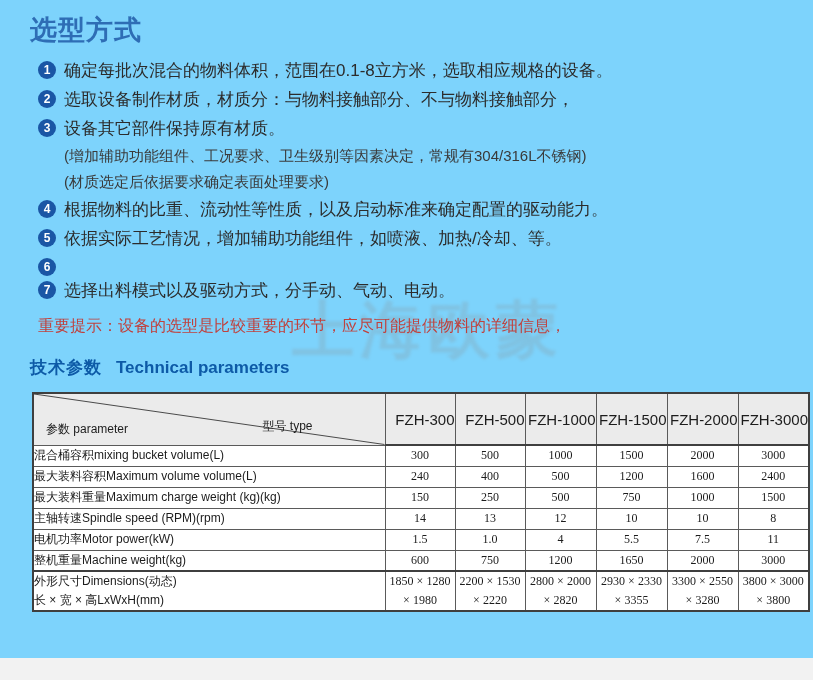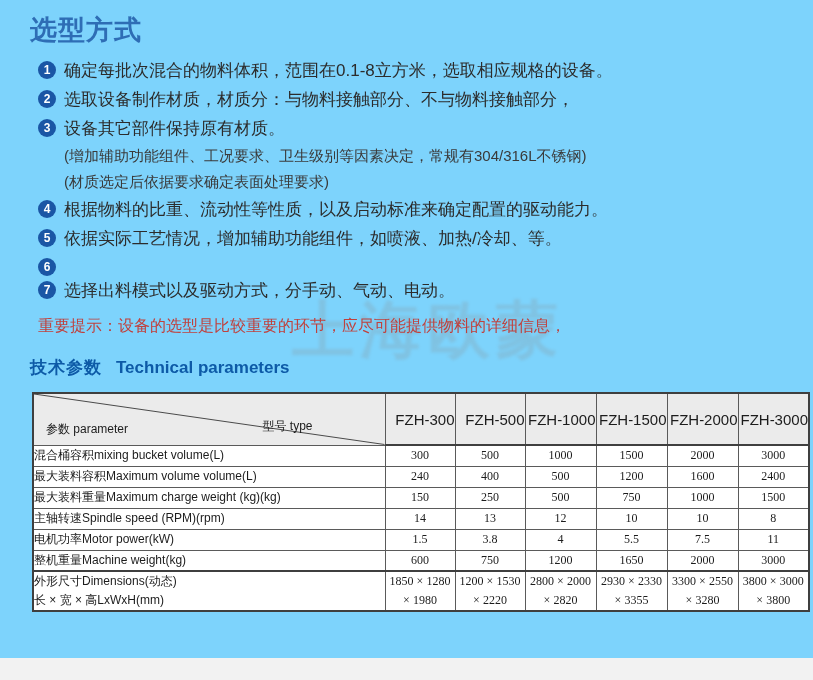--- a/index.html
+++ b/index.html
@@ -234,21 +234,21 @@
           </td>
         </tr>
         <tr>
           <td class="lbl">
             <div>电机功率Motor power(kW)</div>
           </td>
           <td class="val">
             <div>1.5</div>
           </td>
           <td class="val">
-            <div>3.8</div>
+            <div>1.0</div>
           </td>
           <td class="val">
             <div>4</div>
           </td>
           <td class="val">
             <div>5.5</div>
           </td>
           <td class="val">
             <div>7.5</div>
           </td>
@@ -282,21 +282,21 @@
         <tr class="tall">
           <td class="lbl">
             <div>外形尺寸Dimensions(动态)</div>
             <div>长 × 宽 × 高LxWxH(mm)</div>
           </td>
           <td class="val">
             <div>1850 × 1280</div>
             <div>× 1980</div>
           </td>
           <td class="val">
-            <div>1200 × 1530</div>
+            <div>2200 × 1530</div>
             <div>× 2220</div>
           </td>
           <td class="val">
             <div>2800 × 2000</div>
             <div>× 2820</div>
           </td>
           <td class="val">
             <div>2930 × 2330</div>
             <div>× 3355</div>
           </td>

